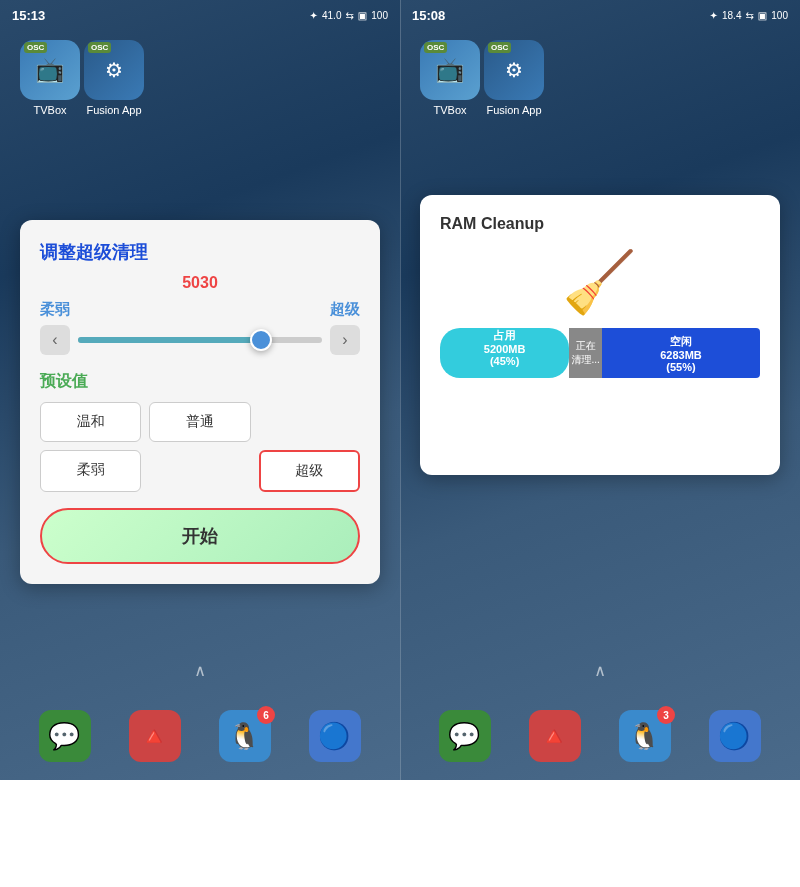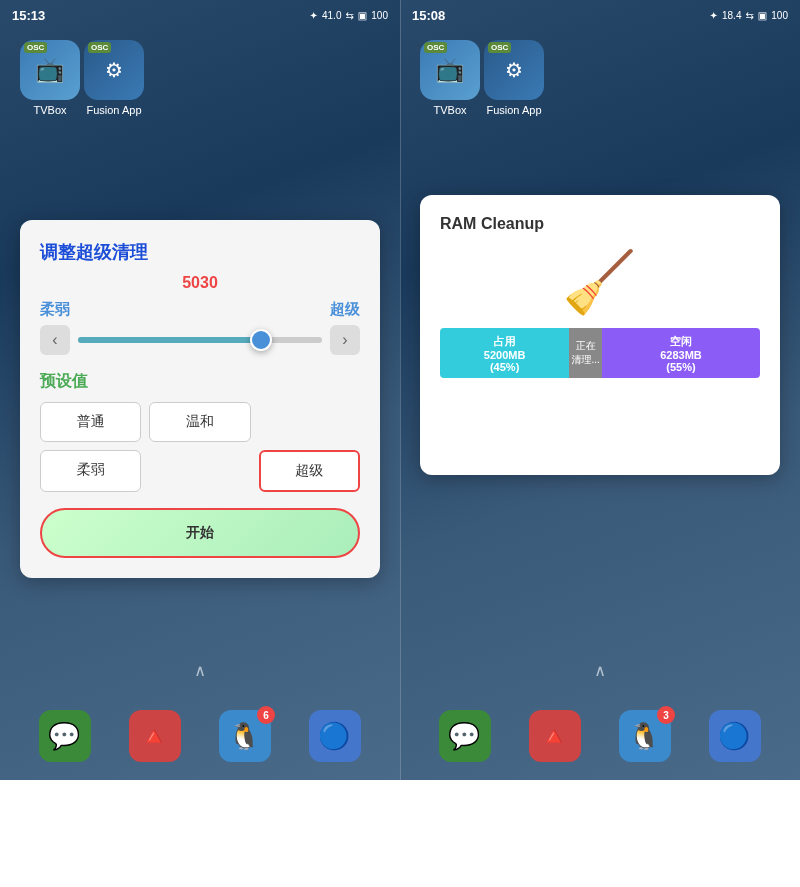--- a/index.html
+++ b/index.html
@@ -247,21 +247,21 @@
       background: transparent;
       cursor: default;
     }
 
     .start-btn {
       width: 100%;
       padding: 14px;
       background: linear-gradient(135deg, #ccffcc, #aaeebb);
       border: 2px solid #e44;
       border-radius: 30px;
-      font-size: 14px;
+      font-size: 18px;
       font-weight: bold;
       color: #333;
       cursor: pointer;
       text-align: center;
     }
 
     
     .dock {
       position: absolute;
       bottom: 10px;
@@ -347,41 +347,42 @@
       border-radius: 4px;
       overflow: hidden;
       height: 50px;
     }
 
     .ram-bar-used {
       background: #33ccdd;
       flex: 45;
       display: flex;
       flex-direction: column;
-      justify-content: center;
+      justify-content: flex-start;
       align-items: center;
       color: #fff;
       font-size: 11px;
       font-weight: bold;
+      border-radius: 20px;
     }
 
     .ram-bar-cleaning {
       background: #888;
       flex: 10;
       display: flex;
       align-items: center;
       justify-content: center;
       color: #fff;
       font-size: 10px;
       text-align: center;
       padding: 2px;
     }
 
     .ram-bar-free {
-      background: #8b5cf6;
+      background: #1d4ed8;
       flex: 55;
       display: flex;
       flex-direction: column;
       justify-content: center;
       align-items: center;
       color: #fff;
       font-size: 11px;
       font-weight: bold;
     }
 
@@ -454,22 +455,22 @@
       <div class="slider-track">
         <div class="slider-fill"></div>
         <div class="slider-thumb"></div>
       </div>
       <div class="slider-arrow">›</div>
     </div>
 
     <div class="preset-label">预设值</div>
 
     <div class="preset-grid">
+      <div class="preset-btn">温和</div>
       <div class="preset-btn">普通</div>
-      <div class="preset-btn">温和</div>
     </div>
     <div class="preset-grid-2">
       <div class="preset-btn">柔弱</div>
       <div class="preset-btn empty"></div>
       <div class="preset-btn active">超级</div>
     </div>
 
     <div class="start-btn">开始</div>
   </div>
 

